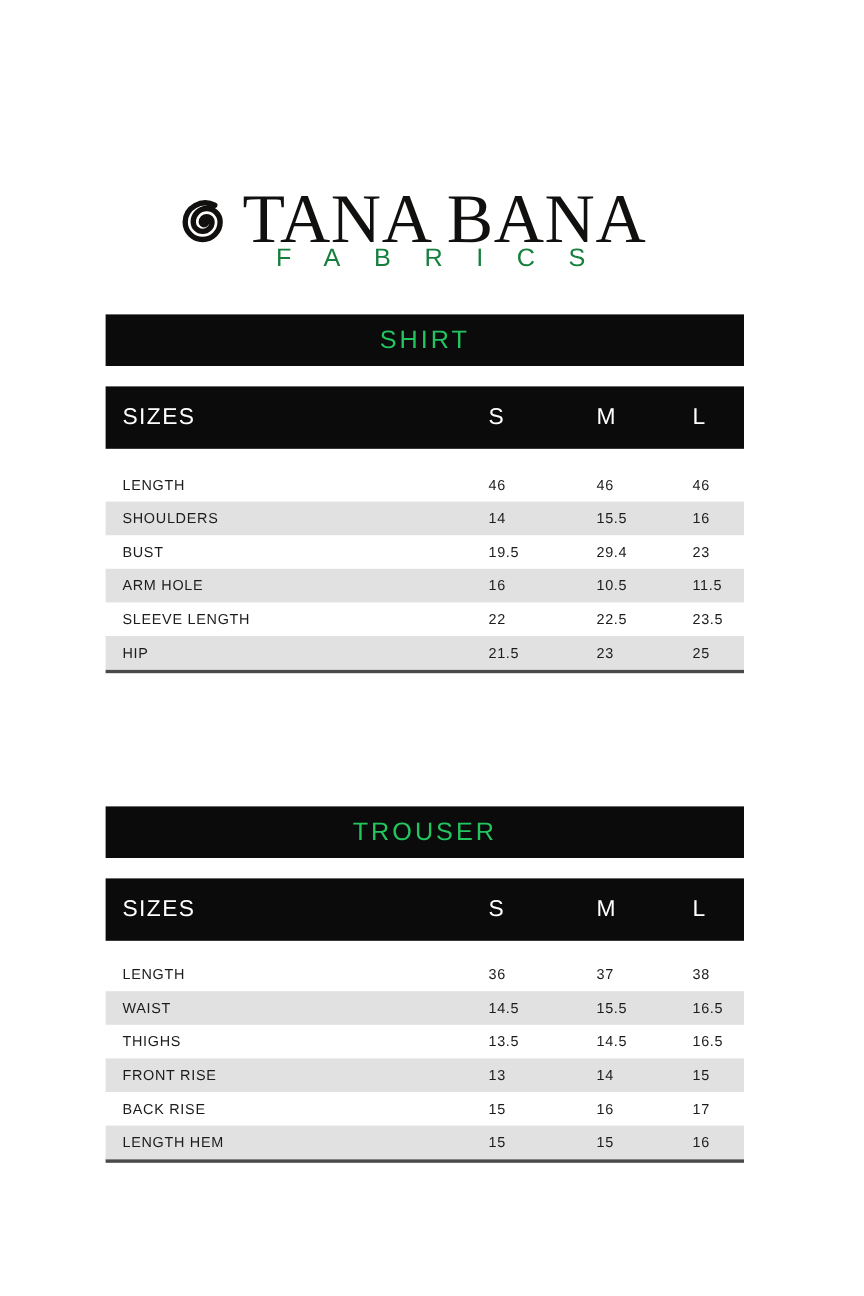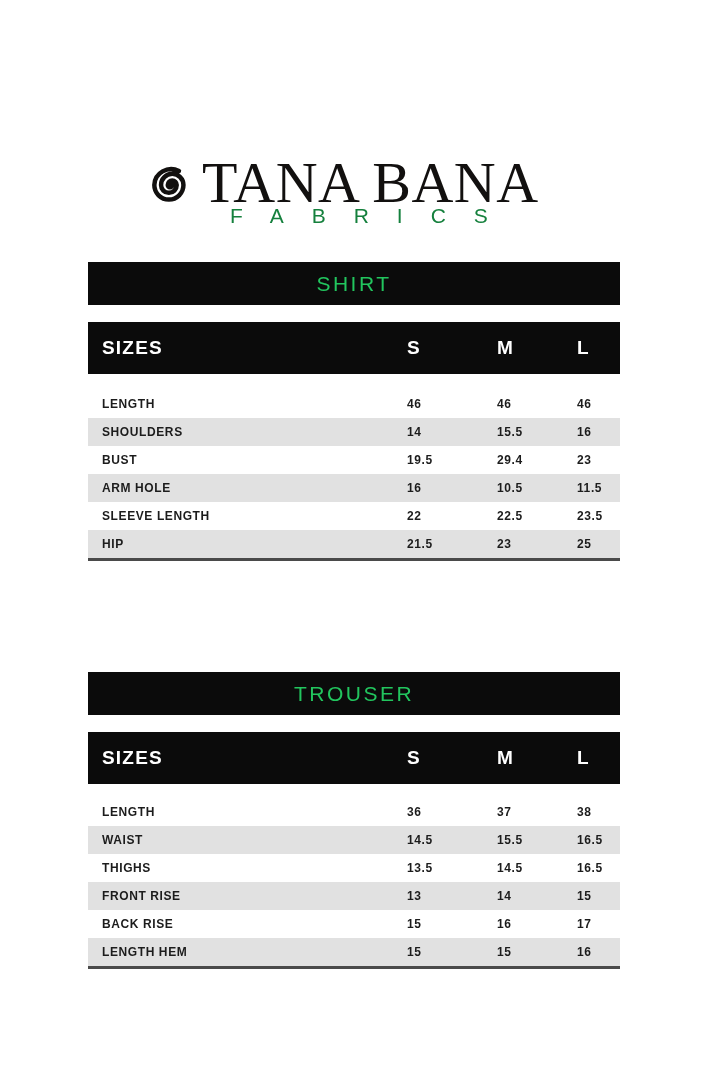--- a/index.html
+++ b/index.html
@@ -35,21 +35,20 @@
     display:flex; align-items:center; justify-content:center;
   }
   .title-bar span {
     color:#22c55e; font-size:21px; letter-spacing:2.5px;
   }
   .grid-row {
     display:grid;
     grid-template-columns:305px 90px 80px auto;
     align-items:center;
     padding-left:14px;
-    font-weight:bold;
   }
   .sizes-bar {
     margin-top:17px; height:52px; background:#0b0b0b;
   }
   .sizes-bar span {
     color:#ffffff; font-size:19px; letter-spacing:1.2px;
   }
   .rows { border-bottom:3px solid #4a4a4a; }
   .rows.shirt { margin-top:16px; }
   .rows.trouser { margin-top:14px; }

